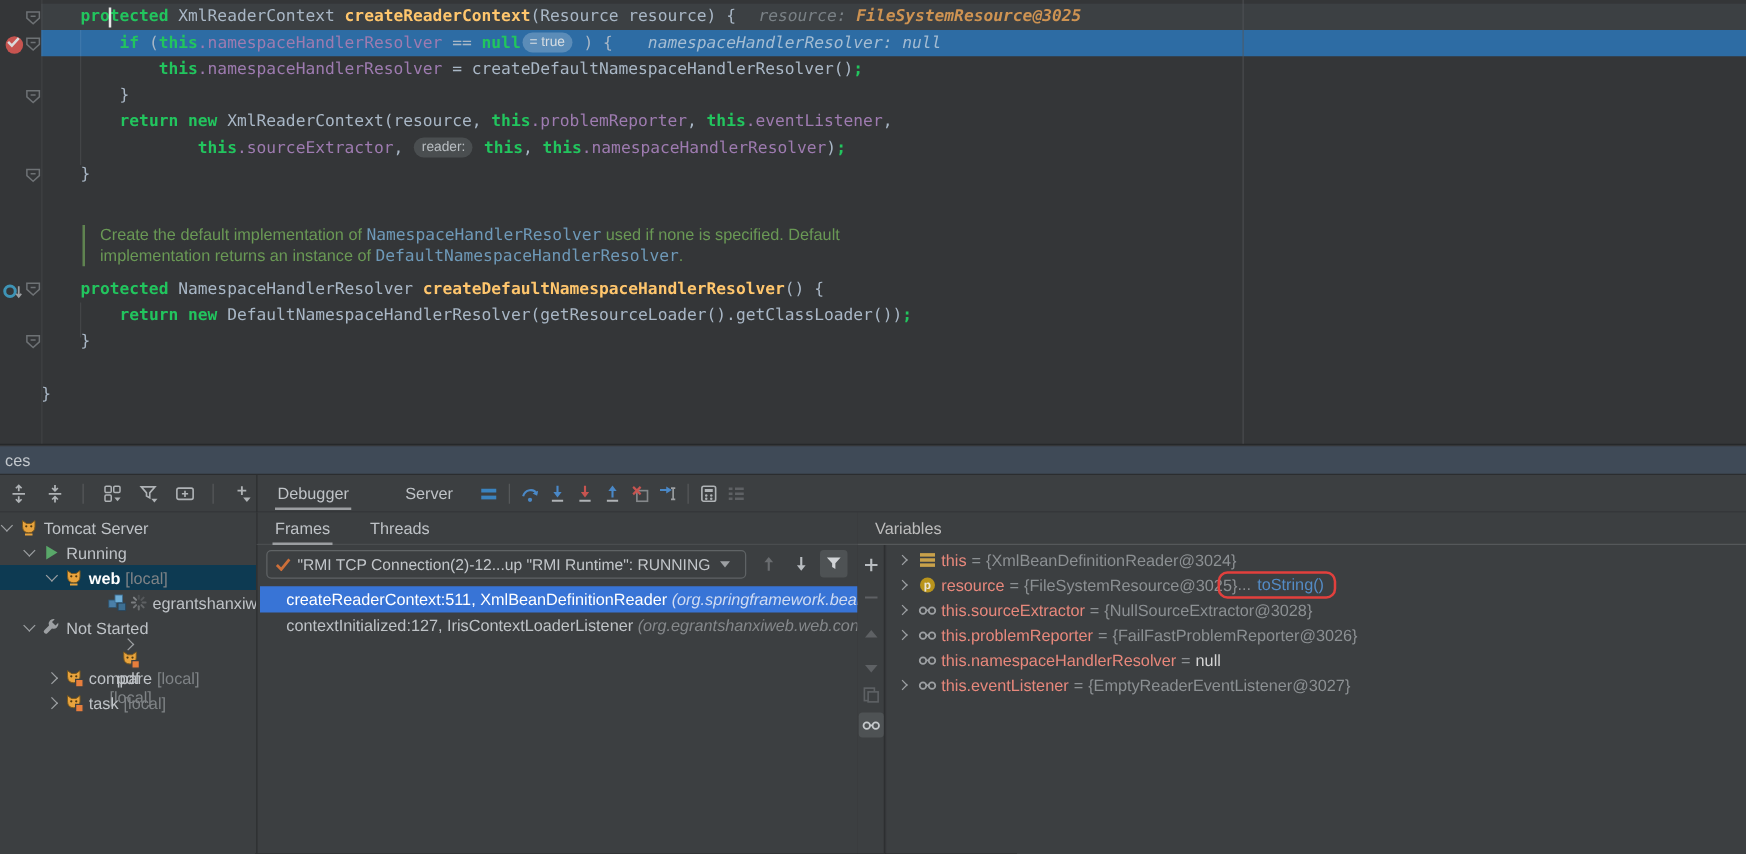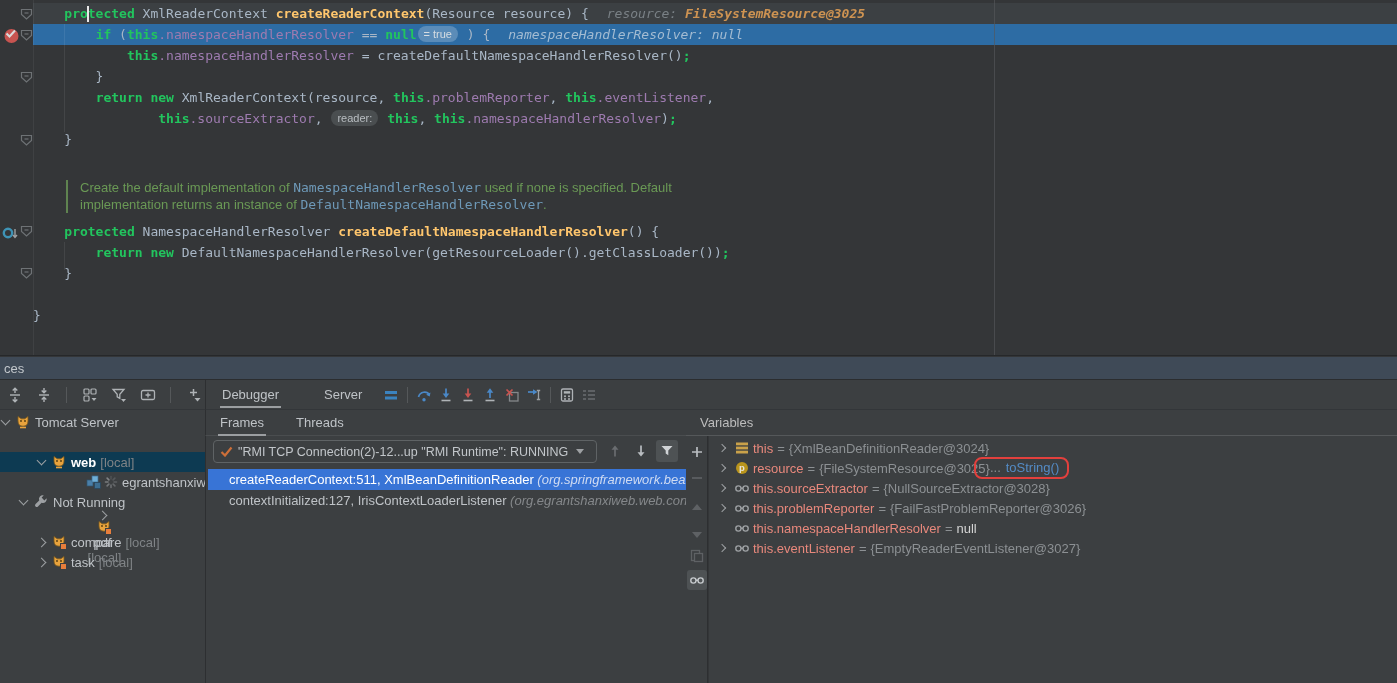--- a/index.html
+++ b/index.html
@@ -20,21 +20,21 @@
 
   .line { position:absolute; left:33px; height:21px; line-height:21px; white-space:pre;
           font-family:"DejaVu Sans Mono", monospace; font-size:13px; }
   .line.cmt { left:80px; height:17px; line-height:17px; }
   .tok-kw { color:#22c55e; font-weight:bold; }
   .tok-pl { color:#a9b7c6; }
   .tok-fd { color:#9e7bb0; }
   .tok-md { color:#ffc66d; font-weight:bold; }
   .tok-hl { color:#7a8186; font-style:italic; margin-left:18px; }
   .tok-hv { color:#ce9352; font-style:italic; font-weight:bold; }
-  .tok-hl2 { color:#a4bcd2; font-style:italic; margin-left:18px; }
+  .tok-hl2 { color:#a4bcd2; font-style:italic; margin-left:28px; }
   .tok-cm { font-family:"Liberation Sans", sans-serif; color:#6a9955; }
   .tok-cc { color:#6e99b8; }
   .tok-chip { display:inline-block; background:#4a4e50; color:#b9bec2; border-radius:9px;
               padding:0 6px; height:16px; line-height:16px; font-size:11px; vertical-align:1px;
               font-family:"Liberation Sans", sans-serif; margin:0 1px; }
   .exec .tok-chip { background:rgba(255,255,255,0.22); color:#d7dde2; }
 
   
   .tw-header { position:absolute; left:0; top:357px; width:1397px; height:23px;
                background:#3f4a57; color:#c2c7cc; font-size:13px; line-height:23px;
@@ -330,20 +330,30 @@
         <span class="ticon" style="display: inline-flex;">
           <svg width="16" height="16" viewBox="0 0 16 16">
             <path d="M3 2.5 L6.2 4.8 H9.8 L13 2.5 V7 Q13 12.2 8 12.2 Q3 12.2 3 7 Z" fill="#e8a33d" stroke="#7d5a1d" stroke-width="0.8"></path>
             <circle cx="6" cy="7" r="0.9" fill="#4f3a0f"></circle>
             <circle cx="10" cy="7" r="0.9" fill="#4f3a0f"></circle>
             <path d="M5 13.5h6" stroke="#e8a33d" stroke-width="1.6"></path>
           </svg>
         </span>
         <span>Tomcat Server</span>
       </div>
+      <div class="tree-row" style="top: 22px;">
+        <span style="width: 20px; flex: 0 0 auto;"></span>
+        <span class="chev down"></span>
+        <span class="ticon" style="display: inline-flex;">
+          <svg width="16" height="16" viewBox="0 0 16 16">
+            <path d="M4 2.5L13 8 4 13.5z" fill="#59a869"></path>
+          </svg>
+        </span>
+        <span>Running</span>
+      </div>
       <div class="tree-row sel" style="top: 42px;">
         <span style="width: 38px; flex: 0 0 auto;"></span>
         <span class="chev down"></span>
         <span class="ticon" style="display: inline-flex;">
           <svg width="16" height="16" viewBox="0 0 16 16">
             <path d="M3 2.5 L6.2 4.8 H9.8 L13 2.5 V7 Q13 12.2 8 12.2 Q3 12.2 3 7 Z" fill="#e8a33d" stroke="#7d5a1d" stroke-width="0.8"></path>
             <circle cx="6" cy="7" r="0.9" fill="#4f3a0f"></circle>
             <circle cx="10" cy="7" r="0.9" fill="#4f3a0f"></circle>
             <path d="M5 13.5h6" stroke="#e8a33d" stroke-width="1.6"></path>
           </svg>
@@ -378,21 +388,21 @@
         <span>egrantshanxiweb</span>
       </div>
       <div class="tree-row" style="top: 82px;">
         <span style="width: 20px; flex: 0 0 auto;"></span>
         <span class="chev down"></span>
         <span class="ticon" style="display: inline-flex;">
           <svg width="16" height="16" viewBox="0 0 16 16">
             <path d="M13.6 4.2a3.8 3.8 0 0 1-5 4.6L5 12.4a1.7 1.7 0 1 1-2.4-2.4L6.2 6.4a3.8 3.8 0 0 1 4.6-5L8.6 3.6l2.8 2.8z" fill="#9da0a3"></path>
           </svg>
         </span>
-        <span>Not Running</span>
+        <span>Not Started</span>
       </div>
       <div class="tree-row" style="top: 102px; flex-direction: column;">
         <span style="width: 38px; flex: 0 0 auto;"></span>
         <span class="chev right"></span>
         <span class="ticon" style="display: inline-flex;">
           <svg width="16" height="16" viewBox="0 0 16 16">
             <path d="M3 2.5 L6.2 4.8 H9.8 L13 2.5 V7 Q13 12.2 8 12.2 Q3 12.2 3 7 Z" fill="#e8a33d" stroke="#7d5a1d" stroke-width="0.8"></path>
             <circle cx="6" cy="7" r="0.9" fill="#4f3a0f"></circle>
             <circle cx="10" cy="7" r="0.9" fill="#4f3a0f"></circle>
             <rect x="9.5" y="9.5" width="6" height="6" fill="#e77e3c" stroke="#3c3f41" stroke-width="1"></rect>

